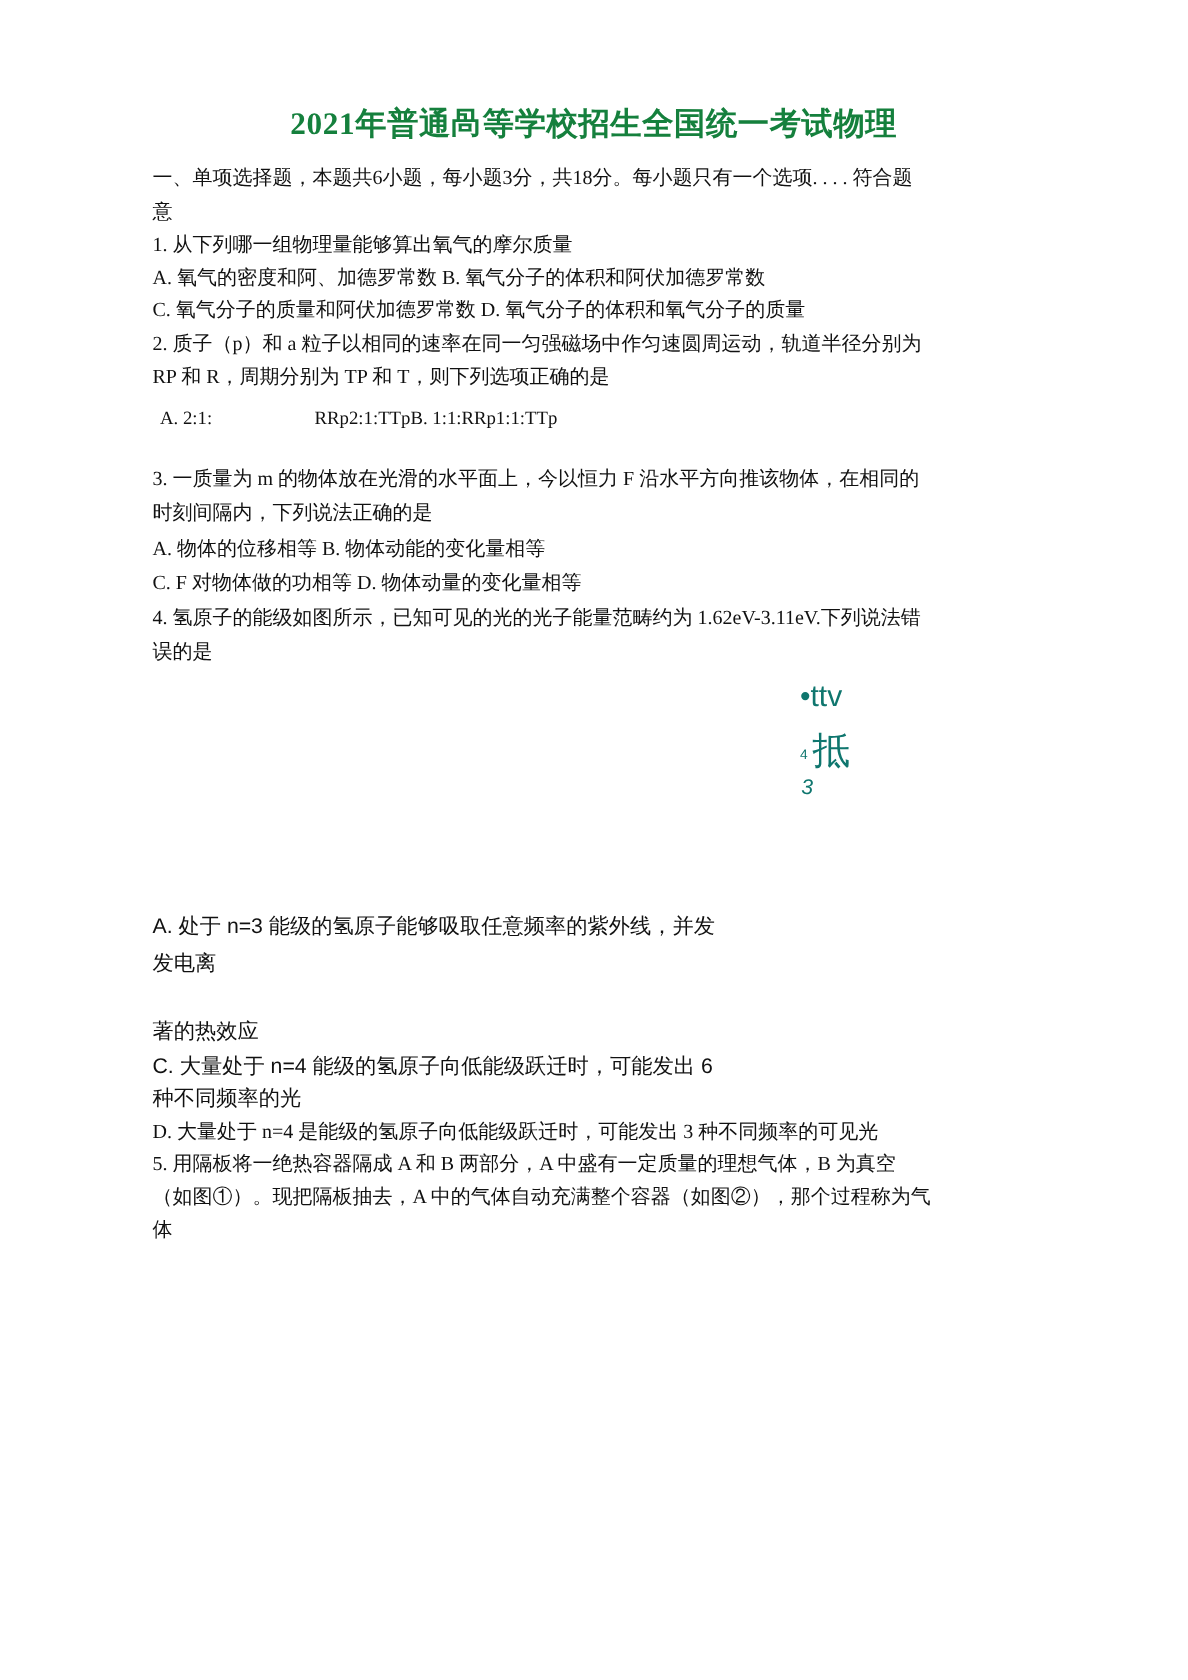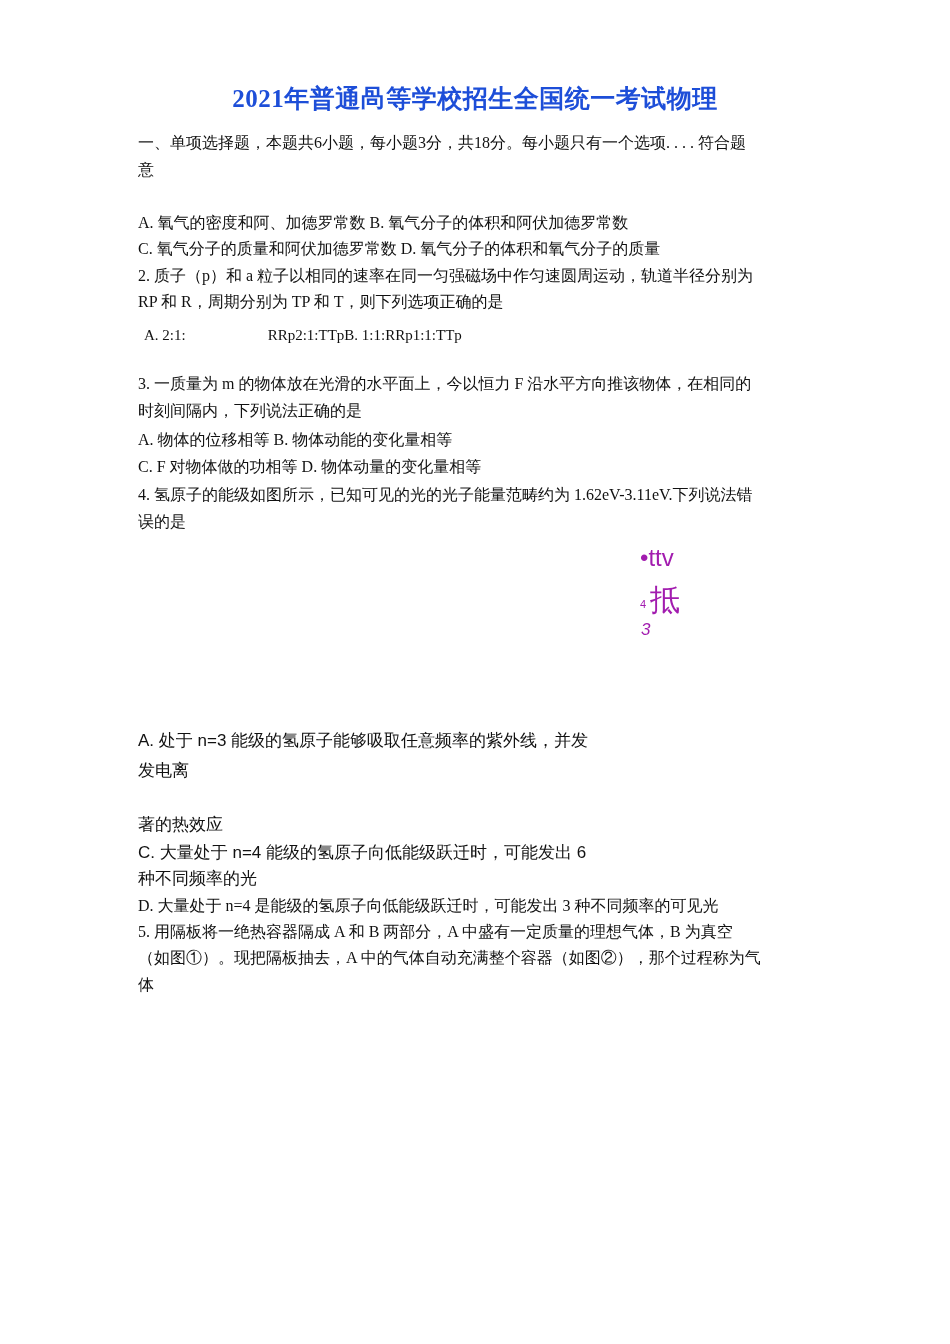--- a/index.html
+++ b/index.html
@@ -4,50 +4,50 @@
 <style>
   html, body { margin: 0; padding: 0; background: #ffffff; }
   body {
     width: 950px; height: 1344px; position: relative; overflow: hidden;
     font-family: "Liberation Serif", "DejaVu Serif", serif;
     color: #111;
   }
   .page { position: absolute; left: 0; top: 0; width: 950px; height: 1344px; }
   .title {
     position: absolute; left: 0; width: 950px; top: 82px; text-align: center;
-    font-size: 25px; font-weight: bold; letter-spacing: 0.5px; color: #1d4ed8;
+    font-size: 25px; font-weight: bold; letter-spacing: 0.5px; color: #15803d;
     font-family: "Liberation Serif", "DejaVu Serif", serif;
   }
   .line {
     position: absolute; left: 122px; font-size: 16px; white-space: nowrap;
     line-height: 20px;
-    margin-left: 16px;
   }
   .sans { font-family: "Liberation Sans", "DejaVu Sans", sans-serif; font-size: 17px; }
   .serif-small { font-family: "Liberation Serif", "DejaVu Serif", serif; font-size: 15px; }
   .gap { display: inline-block; width: 82px; }
   .fig {
-    position: absolute; left: 640px; color: #a21caf;
+    position: absolute; left: 640px; color: #0f766e;
     font-family: "Liberation Sans", "DejaVu Sans", sans-serif;
   }
   .fig-ttv { top: 544px; font-size: 24px; }
   .fig-4 { top: 598px; font-size: 11px; }
   .fig-di { top: 580px; left: 650px; font-size: 30px; }
   .fig-3 { top: 620px; left: 641px; font-size: 17px; font-style: italic; }
 </style>
 </head>
 <body>
 
 <div class="page">
 
   <div class="title">2021年普通咼等学校招生全国统一考试物理</div>
 
   <div class="line" style="top:133px">一、单项选择题，本题共6小题，每小题3分，共18分。每小题只有一个选项. . . . 符合题</div>
   <div class="line" style="top:160px">意</div>
 
+  <div class="line" style="top:187px">1.   从下列哪一组物理量能够算出氧气的摩尔质量</div>
   <div class="line" style="top:239px">C. 氧气分子的质量和阿伏加德罗常数 D. 氧气分子的体积和氧气分子的质量</div>
   <div class="line" style="top:213px">A.     氧气的密度和阿、加德罗常数 B. 氧气分子的体积和阿伏加德罗常数</div>
 
   <div class="line" style="top:266px">2.   质子（p）和 a 粒子以相同的速率在同一匀强磁场中作匀速圆周运动，轨道半径分别为</div>
   <div class="line" style="top:292px">RP 和 R，周期分别为 TP 和 T，则下列选项正确的是</div>
   <div class="line serif-small" style="top:325px; left:128px">
     <span>A. 2:1:</span><span class="gap"></span><span>RRp2:1:TTpB. 1:1:RRp1:1:TTp</span>
   </div>
 
   <div class="line" style="top:374px">3.   一质量为 m 的物体放在光滑的水平面上，今以恒力 F 沿水平方向推该物体，在相同的</div>

